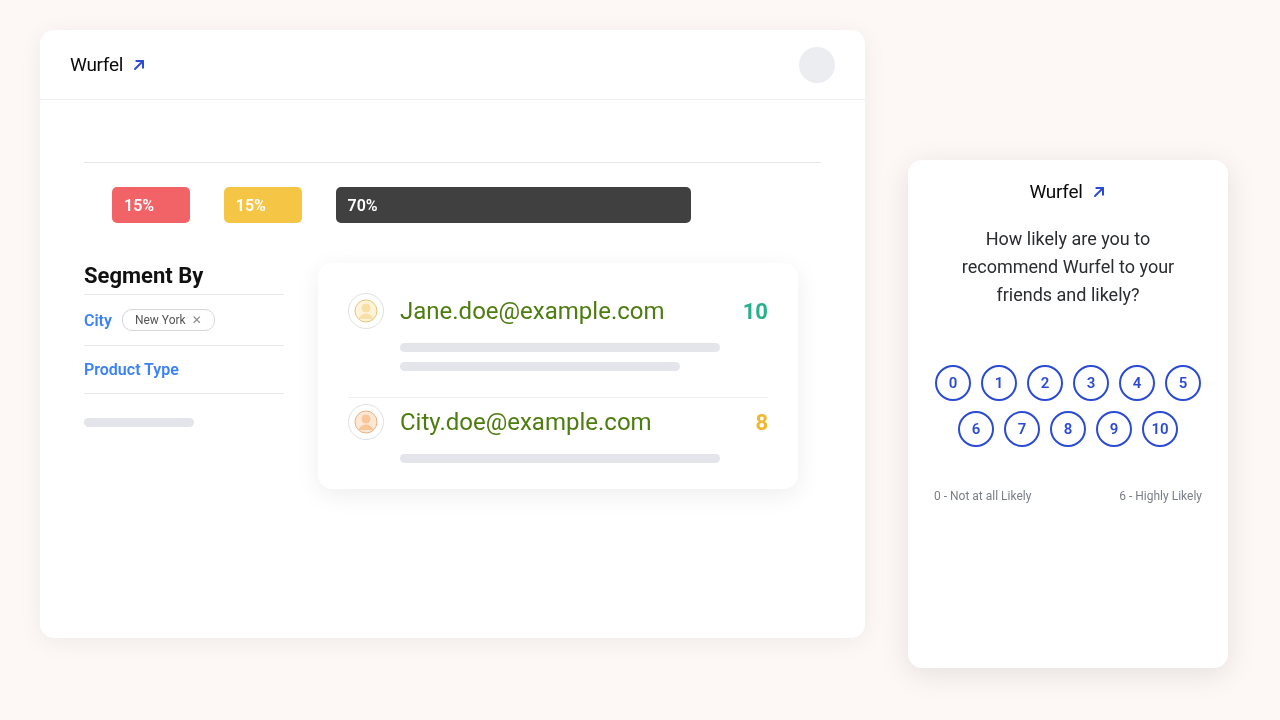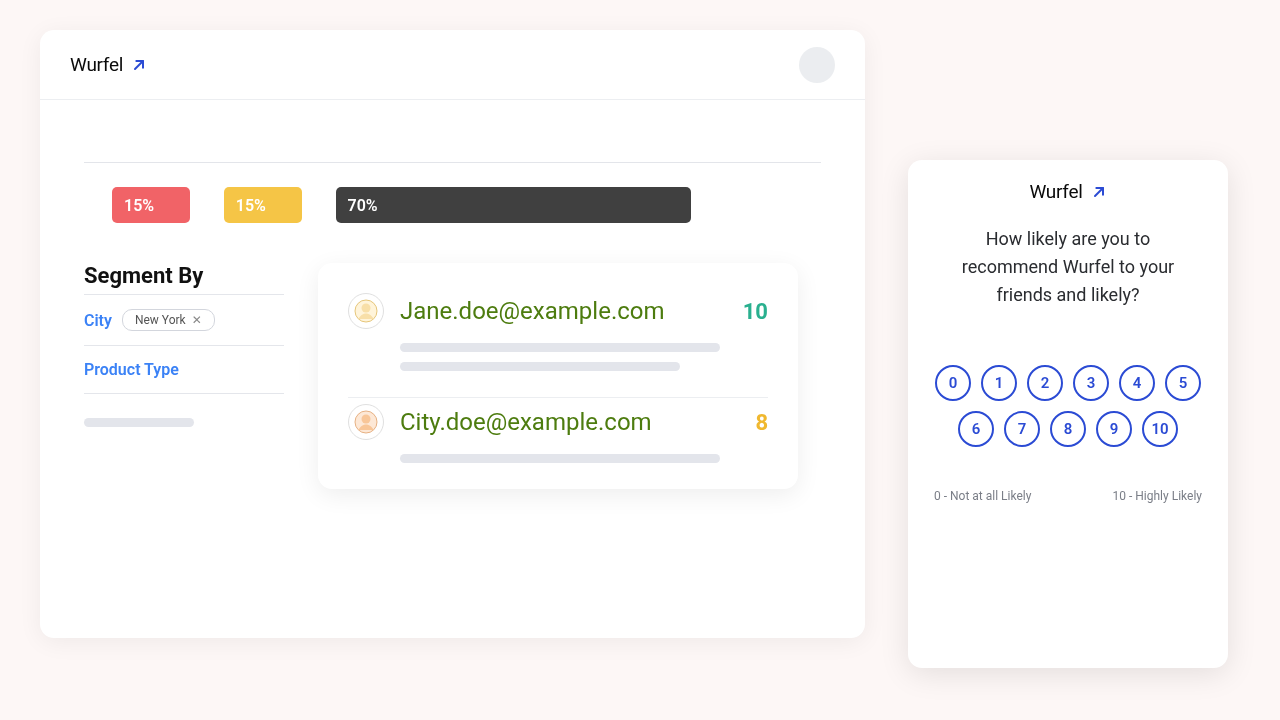--- a/index.html
+++ b/index.html
@@ -210,15 +210,15 @@
     <div class="rating-btn">4</div>
     <div class="rating-btn">5</div>
     <div class="rating-btn">6</div>
     <div class="rating-btn">7</div>
     <div class="rating-btn">8</div>
     <div class="rating-btn">9</div>
     <div class="rating-btn">10</div>
   </div>
   <div class="scale-labels">
     <span>0 - Not at all Likely</span>
-    <span>10 - Highly Likely</span>
+    <span>6 - Highly Likely</span>
   </div>
 </div>
 
 </body></html>

